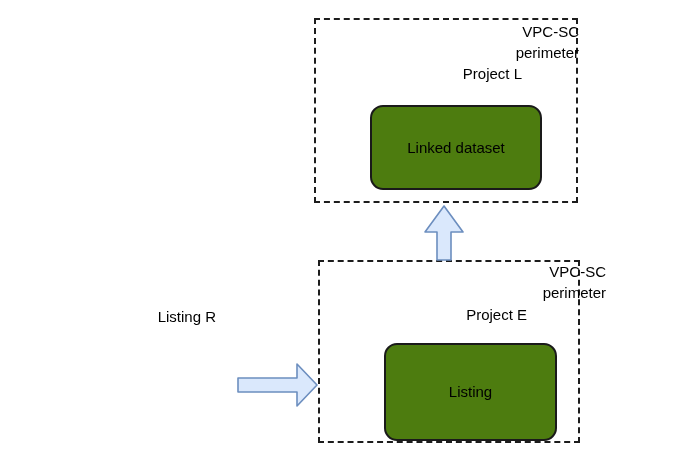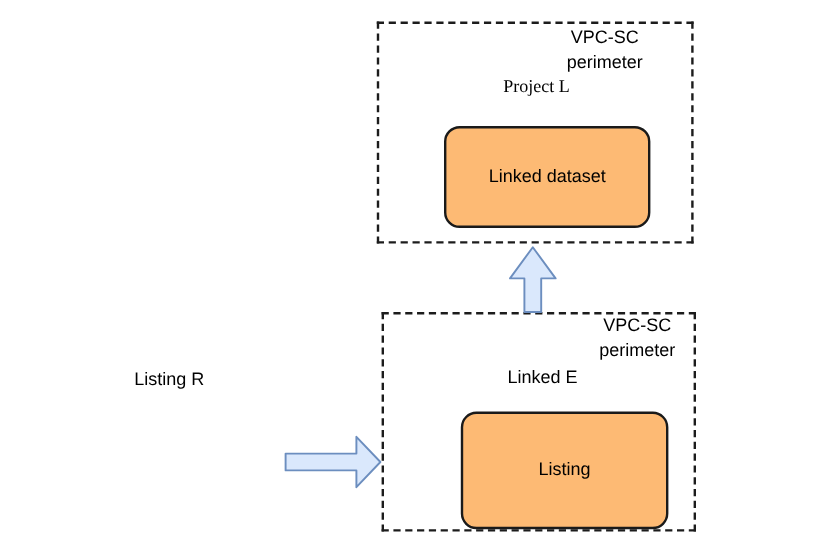--- a/index.html
+++ b/index.html
@@ -18,41 +18,41 @@
     border: 2px dashed #1c1c1c;
     background: transparent;
   }
   .perimeter-top    { left: 314px; top: 18px;  width: 264px; height: 185px; }
   .perimeter-bottom { left: 318px; top: 260px; width: 262px; height: 183px; }
   .node {
     position: absolute;
     box-sizing: border-box;
     border: 2px solid #1a1a1a;
     border-radius: 13px;
-    background: #fdba74;
+    background: #4d7c0f;
     display: flex;
     align-items: center;
     justify-content: center;
     font-size: 15px;
     line-height: 1.2;
     text-align: center;
   }
   .node-linked-dataset { left: 370px; top: 105px; width: 172px; height: 85px; }
   .node-listing        { left: 384px; top: 343px; width: 173px; height: 98px; }
   .node-caller         { left: 62px;  top: 345px; width: 168px; height: 83px; }
   .label {
     position: absolute;
     font-size: 15px;
     line-height: 21px;
-    text-align: center;
+    text-align: right;
     width: 150px;
     white-space: nowrap;
   }
   .label-perimeter-top    { left: 429px; top: 21px; }
-  .label-project-l        { left: 372px; top: 63px; font-family: Liberation Serif, serif; }
+  .label-project-l        { left: 372px; top: 63px; }
   .label-perimeter-bottom { left: 456px; top: 261px; }
   .label-project-e        { left: 377px; top: 304px; }
   .label-project-r        { left: 66px;  top: 306px; }
   .arrow-layer {
     position: absolute;
     left: 0; top: 0;
     width: 691px; height: 462px;
     pointer-events: none;
   }
   .arrow-layer polygon {
@@ -74,21 +74,21 @@
   <div class="label label-project-l">Project L</div>
   <div class="node node-linked-dataset">
     <span>Linked dataset</span>
   </div>
 
   <div class="perimeter perimeter-bottom"></div>
   <div class="label label-perimeter-bottom">
     <div>VPC-SC</div>
     <div>perimeter</div>
   </div>
-  <div class="label label-project-e">Linked E</div>
+  <div class="label label-project-e">Project E</div>
   <div class="node node-listing">
     <span>Listing</span>
   </div>
 
   <div class="label label-project-r">Listing R</div>
 
   <svg class="arrow-layer" viewBox="0 0 691 462" xmlns="http://www.w3.org/2000/svg">
     <polygon points="238,378 297,378 297,364 317,385 297,406 297,392 238,392" fill="#dae8fc"></polygon>
     <polygon points="444,206 463,232 451,232 451,260 437,260 437,232 425,232" fill="#dae8fc"></polygon>
   </svg>

